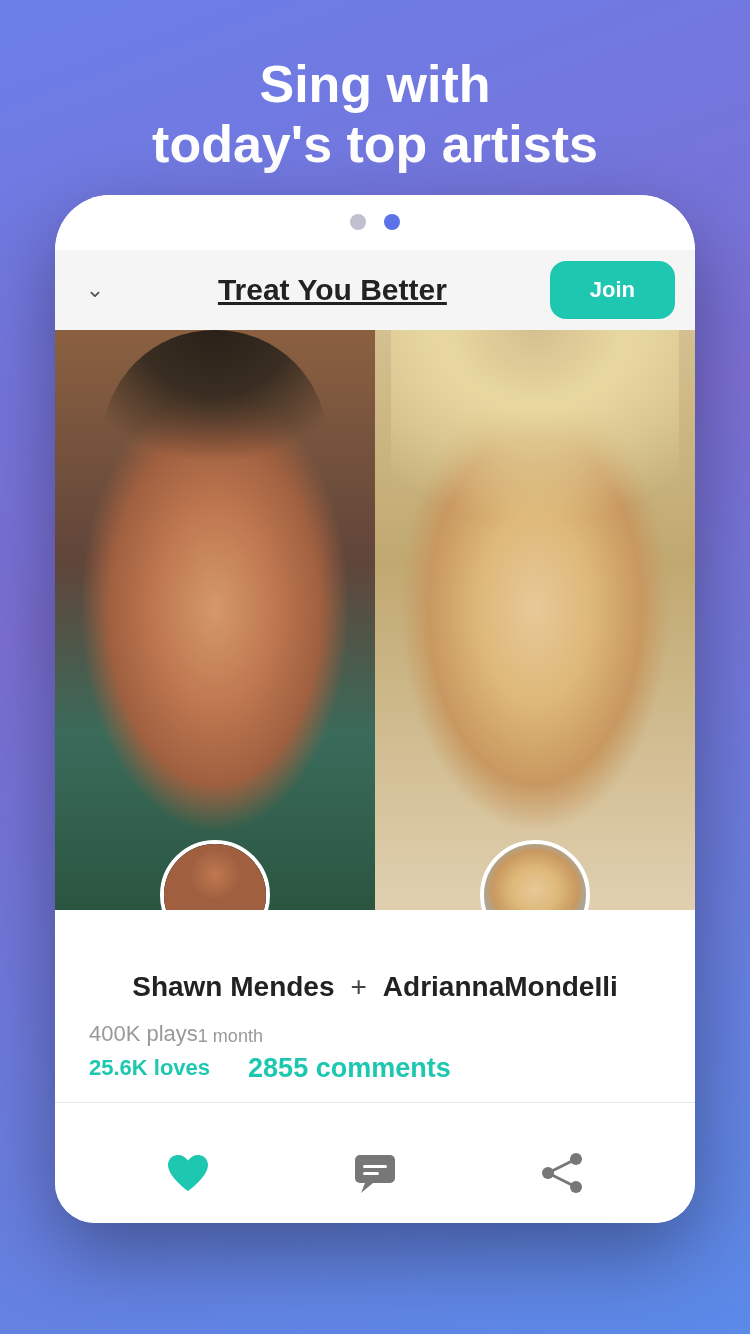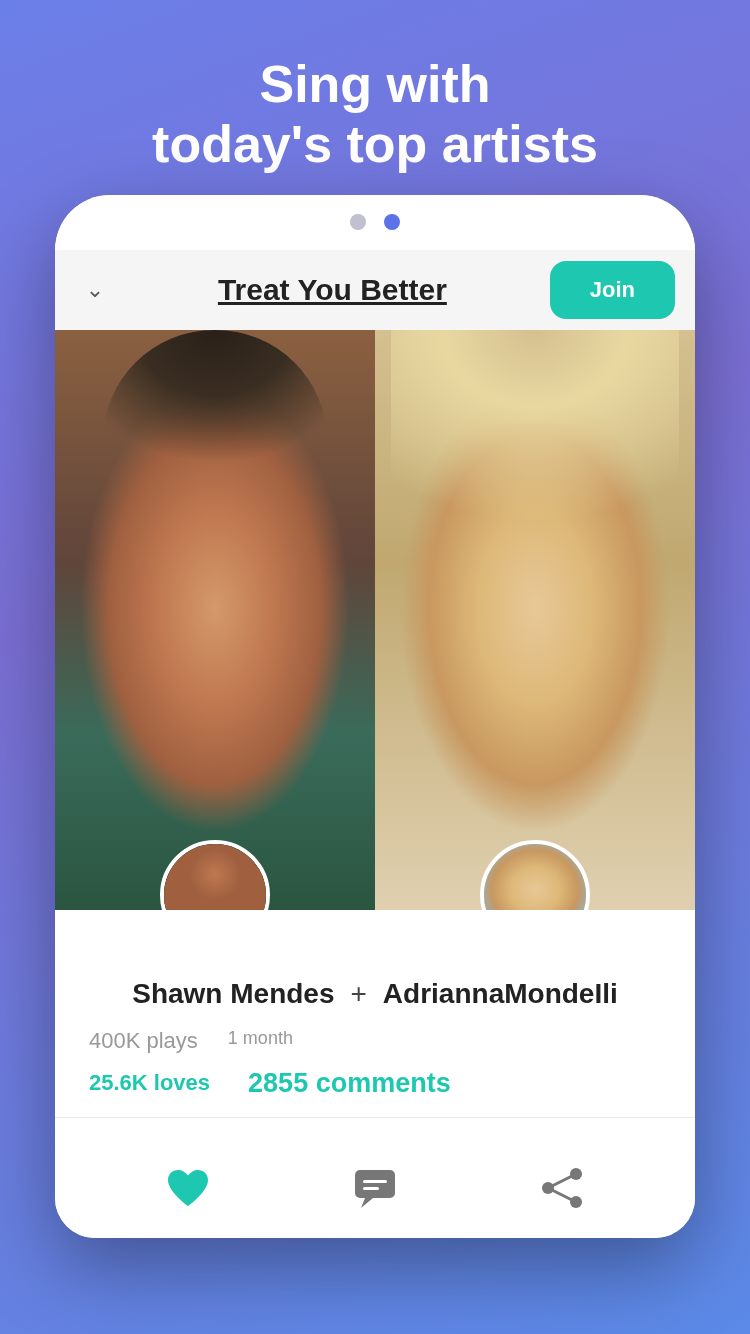--- a/index.html
+++ b/index.html
@@ -221,40 +221,39 @@
       background: white;
       padding: 60px 30px 20px;
     }
 
     .names-row {
       display: flex;
       align-items: center;
       justify-content: center;
       gap: 16px;
       margin-bottom: 18px;
-      margin-top: 8px;
+      margin-top: 1px;
     }
 
     .artist-name {
       font-size: 28px;
       font-weight: 700;
       color: #222;
     }
 
     .plus-sign {
       font-size: 28px;
       color: #444;
       font-weight: 400;
     }
 
     .stats-row {
       display: flex;
-      align-items: flex-start;
-      gap: 30px;
-      margin-bottom: 14px;
+      align-items: flex-end;
+      margin-bottom: 6px;
       padding: 0 4px;
     }
 
     .stat-plays {
       font-size: 22px;
       color: #999;
     }
 
     .stat-time {
       font-size: 18px;

